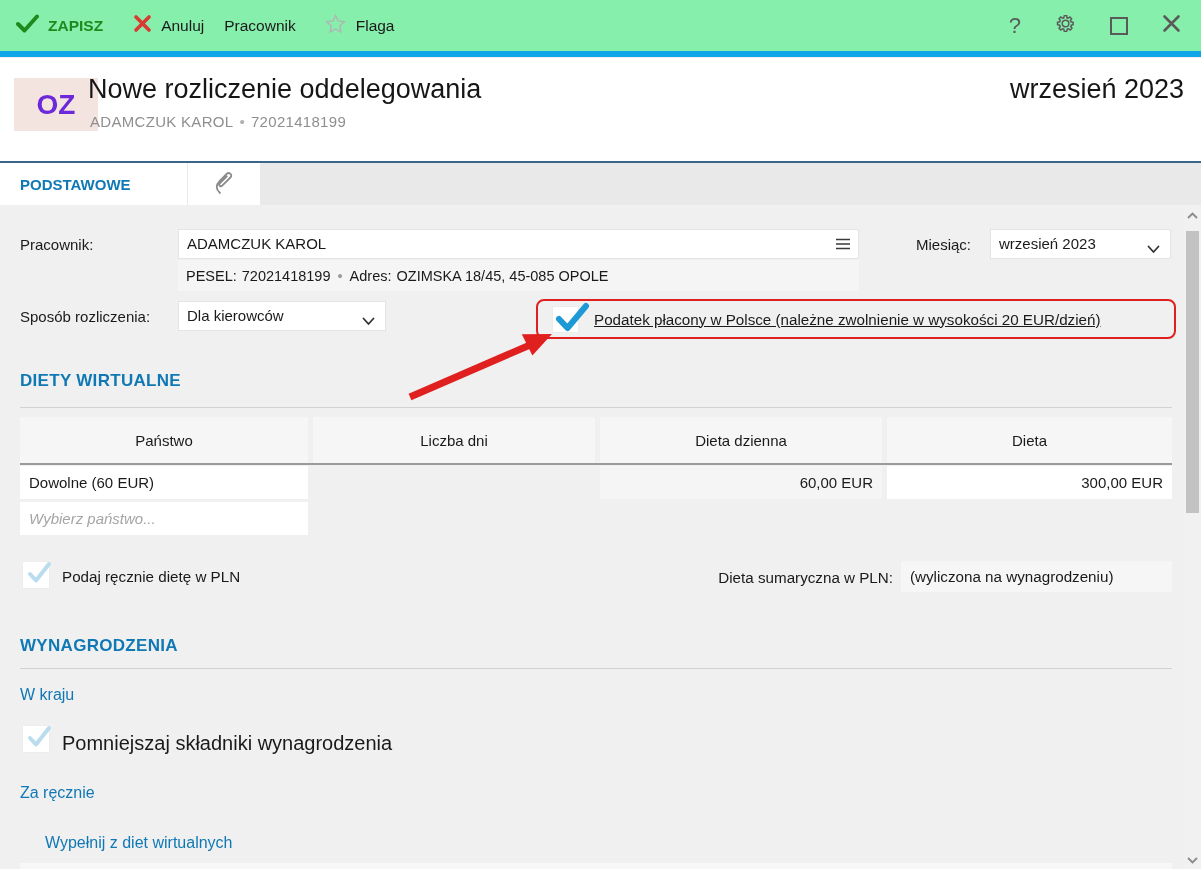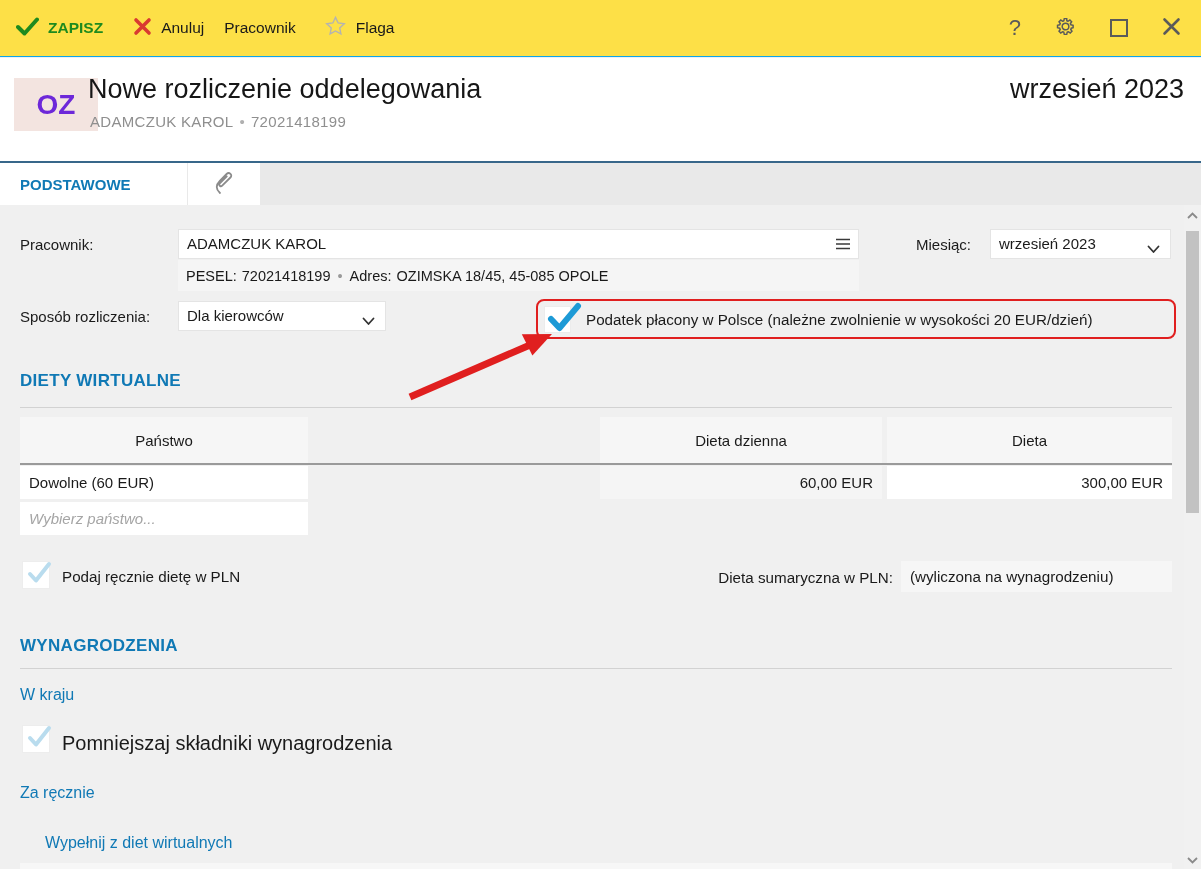--- a/index.html
+++ b/index.html
@@ -1,21 +1,21 @@
 <!DOCTYPE html>
 <html><head>
 <meta charset="utf-8">
 <style>
   * { margin:0; padding:0; box-sizing:border-box; }
   html,body { width:1201px; height:869px; overflow:hidden;
     font-family:"Liberation Sans","DejaVu Sans",sans-serif; color:#1a1a1a; background:#f0f0f0; }
 
   
   .toolbar { position:absolute; left:0; top:0; width:1201px; height:57px;
-    background:#fde047; border-bottom:1px solid #0ea5e9;
+    background:#86efac; border-bottom:6px solid #0ea5e9;
     display:flex; align-items:center; padding:0 20px 0 16px; }
   .tb-btn { display:flex; align-items:center; gap:9px; font-size:15.5px; cursor:default; }
   .tb-save { color:#1e8a1e; font-weight:bold; margin-right:30px; }
   .tb-cancel { margin-right:20px; }
   .tb-emp { margin-right:28px; }
   .tb-right { margin-left:auto; display:flex; align-items:center; gap:34px; }
   .tb-help { font-size:22px; color:#5a5a5a; }
   .tb-max { width:18px; height:18px; border:2px solid #5a5a5a; }
 
   
@@ -45,21 +45,21 @@
   .menu-ic { position:absolute; right:7px; top:7px; }
   .chev { position:absolute; right:10px; top:10px; }
 
   .info-strip { position:absolute; left:178px; top:55px; width:681px; height:31px; background:#f5f5f5;
     font-size:14.5px; display:flex; align-items:center; padding-left:8px; white-space:nowrap; }
   .info-strip .dot { color:#9a9a9a; margin:0 7px; }
   .info-strip .seg { margin-right:5px; }
 
   
   .tax-box { position:absolute; left:536px; top:94px; width:640px; height:40px;
-    border:2.5px solid #e01f1f; border-radius:8px; display:flex; align-items:center; padding:0 6px; }
+    border:2.5px solid #e01f1f; border-radius:8px; display:flex; align-items:center; padding:0 14px;text-decoration:underline; }
   .cb { position:relative; width:27px; height:27px; background:#ffffff; border:1px solid #ececec; flex:0 0 auto; }
   .cb svg { position:absolute; left:1px; top:-6px; overflow:visible; }
   .tax-box .cb-label { margin-left:15px; font-size:15.2px; white-space:nowrap; }
 
   .arrow-svg { position:absolute; left:400px; top:118px; z-index:5; }
 
   .section-title { position:absolute; font-size:17px; font-weight:bold; color:#1079b5; letter-spacing:.3px; white-space:nowrap; }
   .divider { position:absolute; left:20px; width:1152px; height:1px; background:#d2d2d2; }
 
   
@@ -214,20 +214,21 @@
 
   <svg class="arrow-svg" width="170" height="85" viewBox="0 0 170 85">
     <line x1="10" y1="74" x2="130" y2="22" stroke="#e01f1f" stroke-width="7"></line>
     <polygon points="152,11 132.4,32.4 121.8,11.2" fill="#e01f1f"></polygon>
   </svg>
 
   <div class="section-title" style="left:20px; top:166px;">DIETY WIRTUALNE</div>
   <div class="divider" style="top:202px;"></div>
 
   <div class="th" style="left:20px;  top:212px; width:288px;">Państwo</div>
+  <div class="th" style="left:313px; top:212px; width:282px;">Liczba dni</div>
   <div class="th" style="left:600px; top:212px; width:282px;">Dieta dzienna</div>
   <div class="th" style="left:887px; top:212px; width:285px;">Dieta</div>
   <div class="tsep"></div>
 
   <div class="td txt" style="left:20px;  top:261px; width:288px;">Dowolne (60 EUR)</div>
   <div class="td num gray" style="left:600px; top:261px; width:282px;">60,00 EUR</div>
   <div class="td num" style="left:887px; top:261px; width:285px;">300,00 EUR</div>
 
   <div class="td ph" style="left:20px; top:297px; width:288px;">Wybierz państwo...</div>
 

